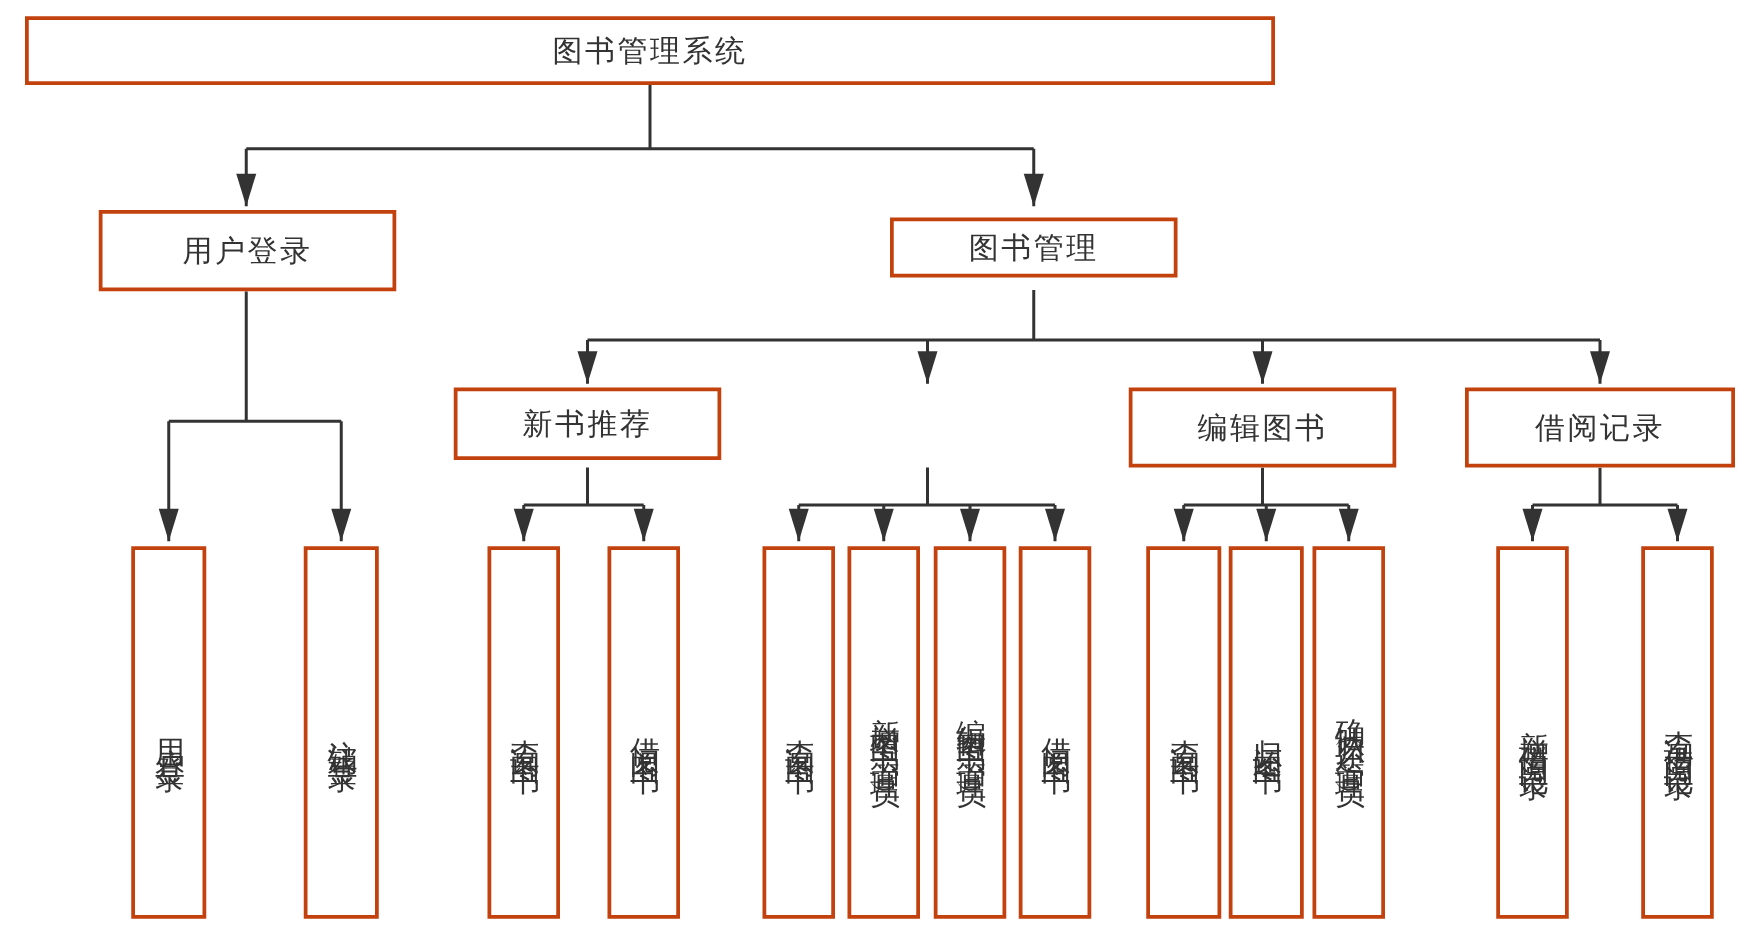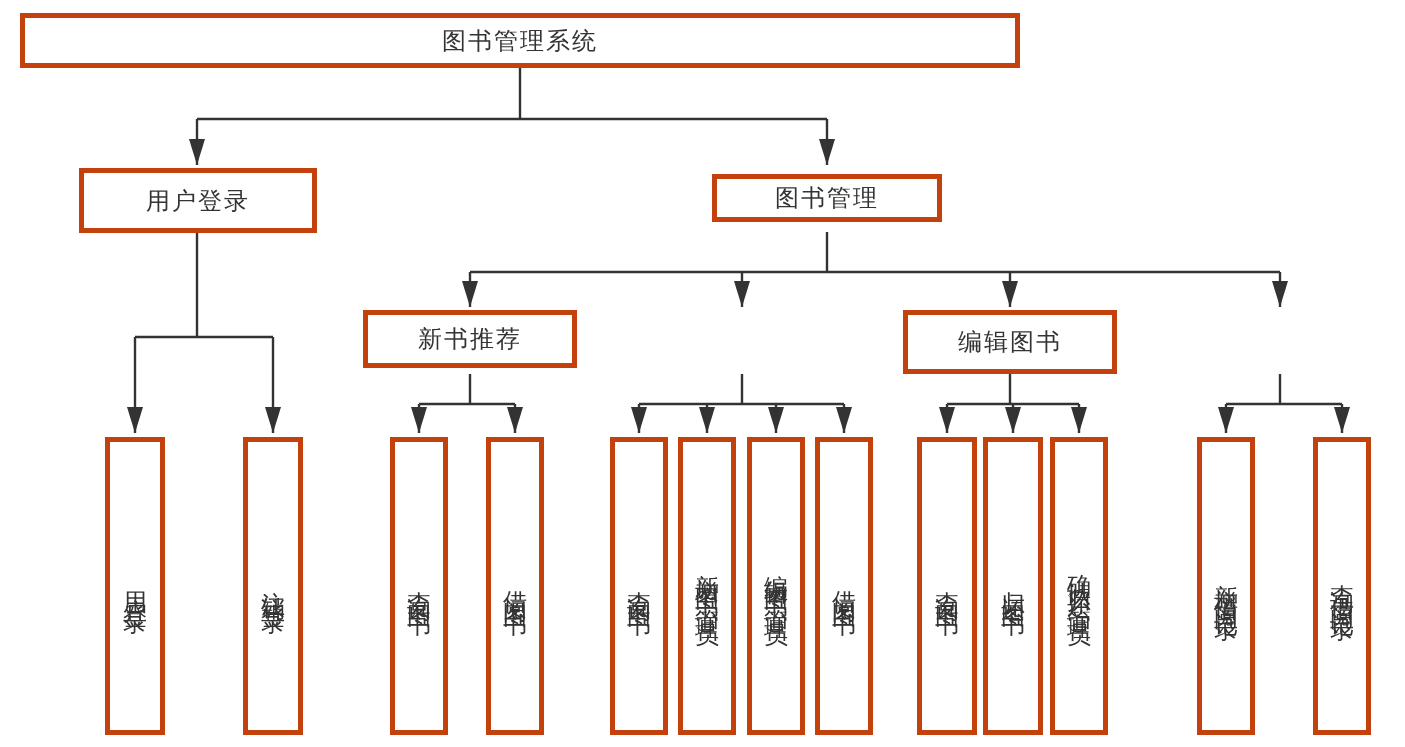--- a/index.html
+++ b/index.html
@@ -23,21 +23,21 @@
   }
   .wire {
     stroke: #333333;
     stroke-width: 2.4;
     fill: none;
   }
   .node {
     position: absolute;
     box-sizing: border-box;
     background: #ffffff;
-    border: 5px solid #c2410c;
+    border: 3px solid #c2410c;
     color: #333333;
     display: flex;
     align-items: center;
     justify-content: center;
     z-index: 2;
   }
   .node.h {
     font-size: 24px;
     letter-spacing: 2px;
     white-space: nowrap;
@@ -123,20 +123,23 @@
   <div class="node h" style="left:712px;top:174px;width:230px;height:48px">
     <span>图书管理</span>
   </div>
 
   <div class="node h" style="left:363px;top:310px;width:214px;height:58px">
     <span>新书推荐</span>
   </div>
   <div class="node h" style="left:903px;top:310px;width:214px;height:64px">
     <span>编辑图书</span>
   </div>
+  <div class="node h" style="left:1172px;top:310px;width:216px;height:64px">
+    <span>借阅记录</span>
+  </div>
 
   <div class="node v" style="left:105px;top:437px;width:60px;height:298px">
     <span>用户登录</span>
   </div>
   <div class="node v" style="left:243px;top:437px;width:60px;height:298px">
     <span>注销登录</span>
   </div>
 
   <div class="node v" style="left:390px;top:437px;width:58px;height:298px">
     <span>查询图书</span>

